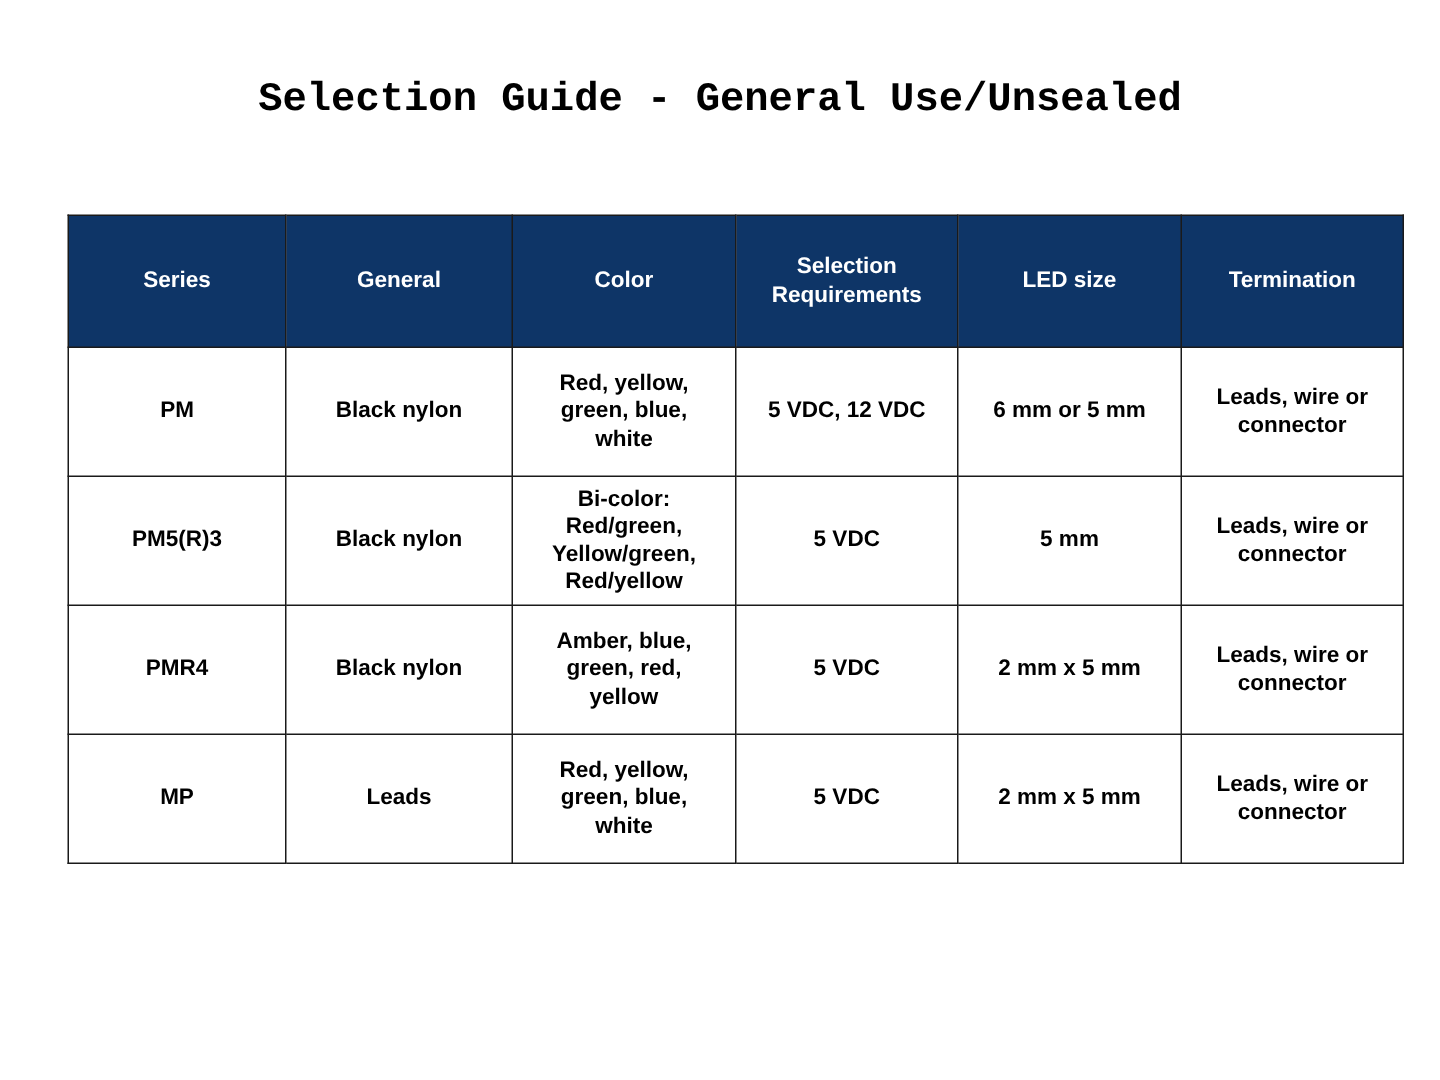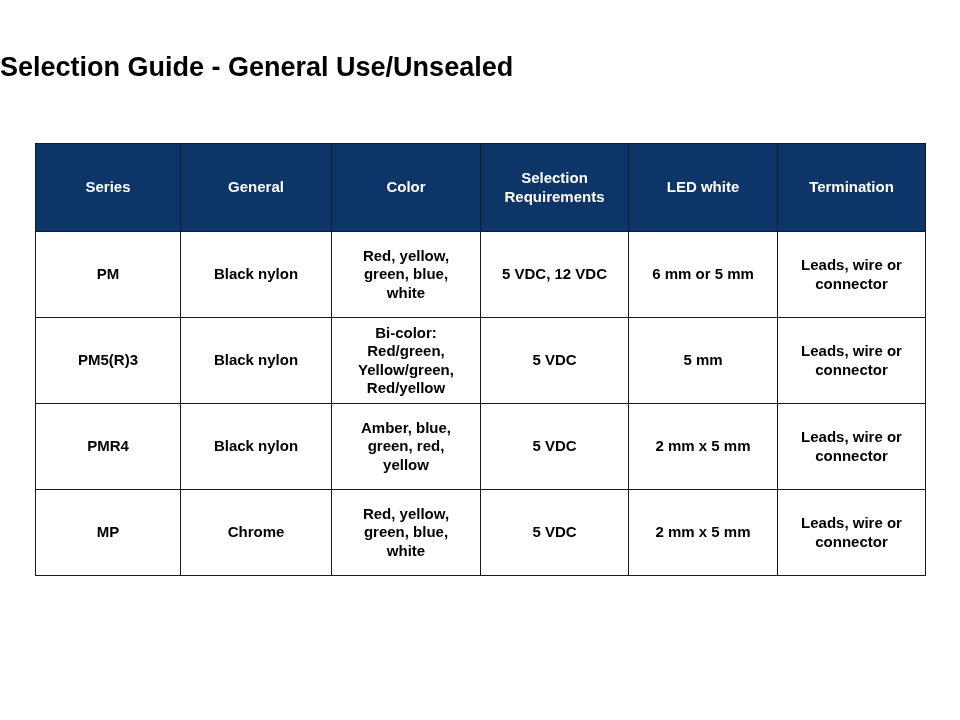--- a/index.html
+++ b/index.html
@@ -10,26 +10,27 @@
   *{margin:0;padding:0;box-sizing:border-box;}
   html,body{background:#ffffff;}
   body{
     width:960px;height:720px;
     font-family:"Liberation Sans","DejaVu Sans",sans-serif;
     position:relative;overflow:hidden;
   }
   .slide{position:absolute;inset:0;background:#ffffff;}
   .slide-title{
     position:absolute;top:52px;left:0;width:100%;
-    text-align:left;
+    text-align:center;
     font-size:27px;font-weight:bold;color:#000000;
     letter-spacing:0px;
+    font-family:Liberation Mono, monospace;
   }
   table.selection-guide{
-    position:absolute;left:35px;top:143px;
+    position:absolute;left:45px;top:143px;
     width:890px;
     border-collapse:collapse;
     table-layout:fixed;
   }
   table.selection-guide th,
   table.selection-guide td{
     border:1px solid var(--border);
     text-align:center;vertical-align:middle;
     font-weight:bold;
     white-space:pre-line;
@@ -67,21 +68,21 @@
         <col class="c5">
         <col class="c6">
     </colgroup>
     <thead>
       <tr>
         <th>Series</th>
         <th>General</th>
         <th>Color</th>
         <th>Selection
 Requirements</th>
-        <th>LED white</th>
+        <th>LED size</th>
         <th>Termination</th>
       </tr>
     </thead>
     <tbody>
       <tr>
         <td>PM</td>
         <td>Black nylon</td>
         <td>Red, yellow,
 green, blue,
 white</td>
@@ -108,21 +109,21 @@
         <td>Amber, blue,
 green, red,
 yellow</td>
         <td>5 VDC</td>
         <td>2 mm x 5 mm</td>
         <td>Leads, wire or
 connector</td>
       </tr>
       <tr>
         <td>MP</td>
-        <td>Chrome</td>
+        <td>Leads</td>
         <td>Red, yellow,
 green, blue,
 white</td>
         <td>5 VDC</td>
         <td>2 mm x 5 mm</td>
         <td>Leads, wire or
 connector</td>
       </tr>
     </tbody>
   </table>

